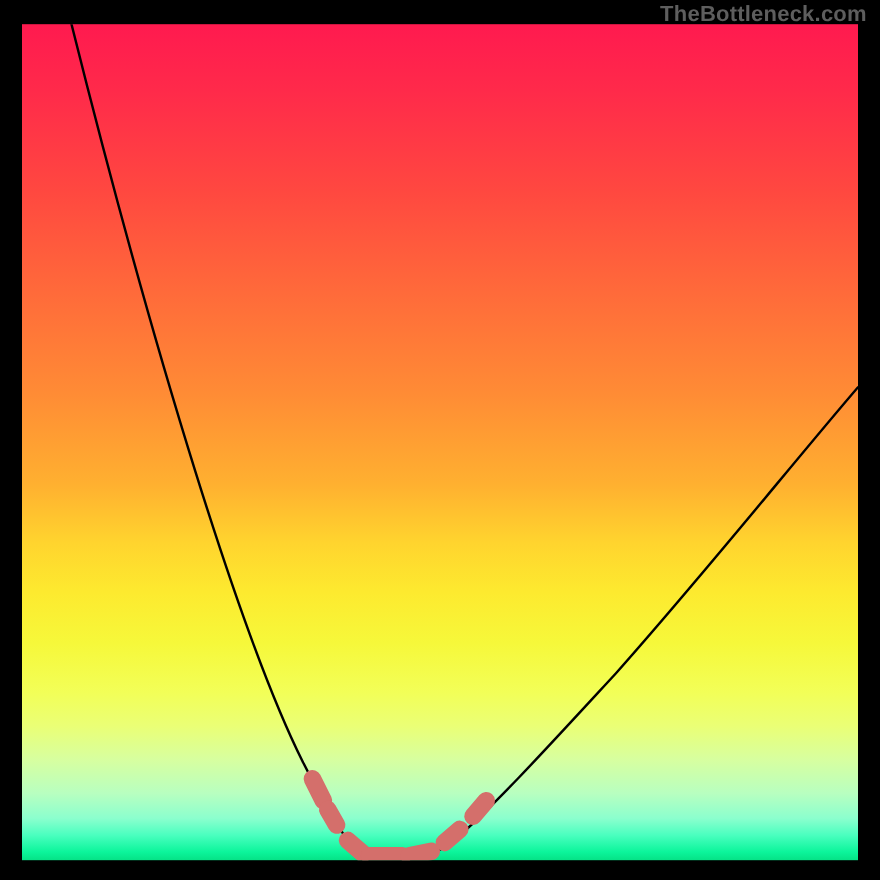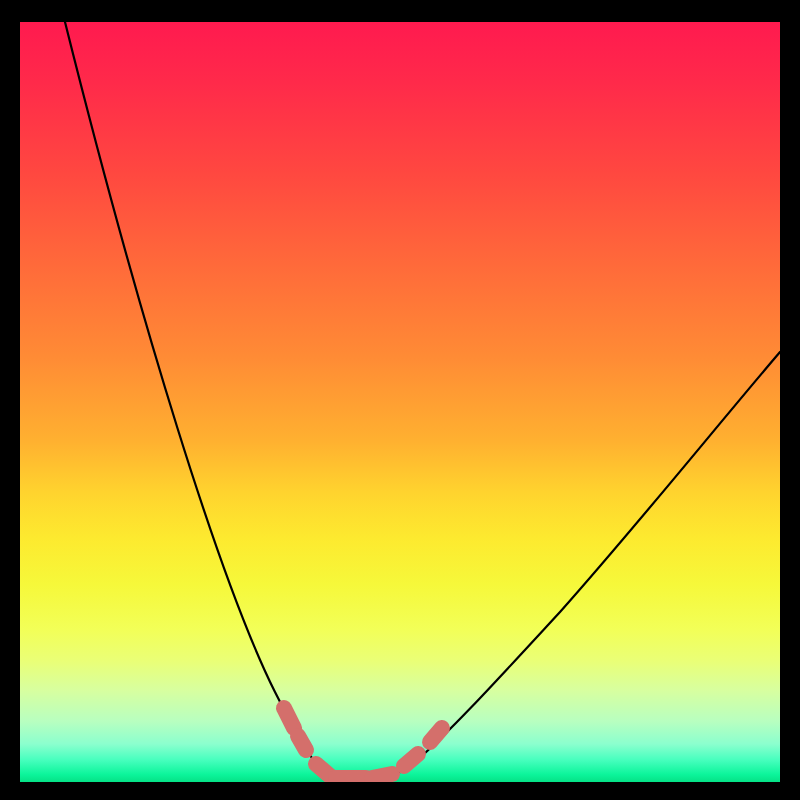--- a/index.html
+++ b/index.html
@@ -56,20 +56,21 @@
     stroke: #000;
     stroke-width: 2.2;
     stroke-linecap: round;
     stroke-linejoin: round;
   }
 </style>
 </head>
 <body>
 
 <div class="frame">
+  <div class="watermark">TheBottleneck.com</div>
 
   <div class="plot">
     <svg class="curve" viewBox="0 0 760 760" preserveAspectRatio="none">
       <path class="curve-line" d="M 45 0 C 120 300, 200 560, 255 670 C 267 694, 278 714, 288 730 C 293 738, 298 745, 304 750 C 309 754, 315 757, 322 757 L 348 757"></path>
       <path class="curve-line" d="M 760 330 C 700 400, 620 500, 540 590 C 480 655, 430 710, 395 740 C 385 748, 376 753, 368 756 C 362 758, 356 758, 350 757"></path>
       <g id="markers-group">
           <line x1="264" y1="686" x2="274" y2="706" stroke="#d46f6b" stroke-width="16" stroke-linecap="round"></line>
           <line x1="278" y1="714" x2="286" y2="728" stroke="#d46f6b" stroke-width="16" stroke-linecap="round"></line>
           <line x1="296" y1="742" x2="310" y2="754" stroke="#d46f6b" stroke-width="16" stroke-linecap="round"></line>
           <line x1="316" y1="756" x2="346" y2="756" stroke="#d46f6b" stroke-width="16" stroke-linecap="round"></line>

